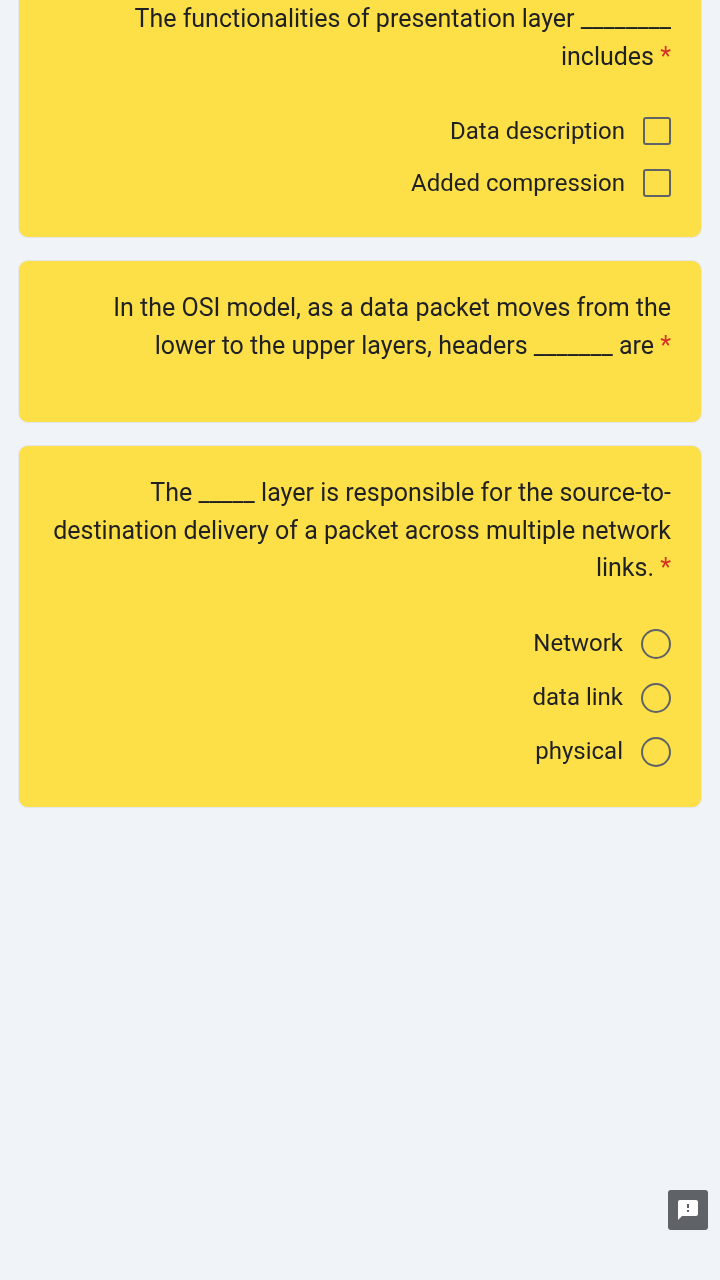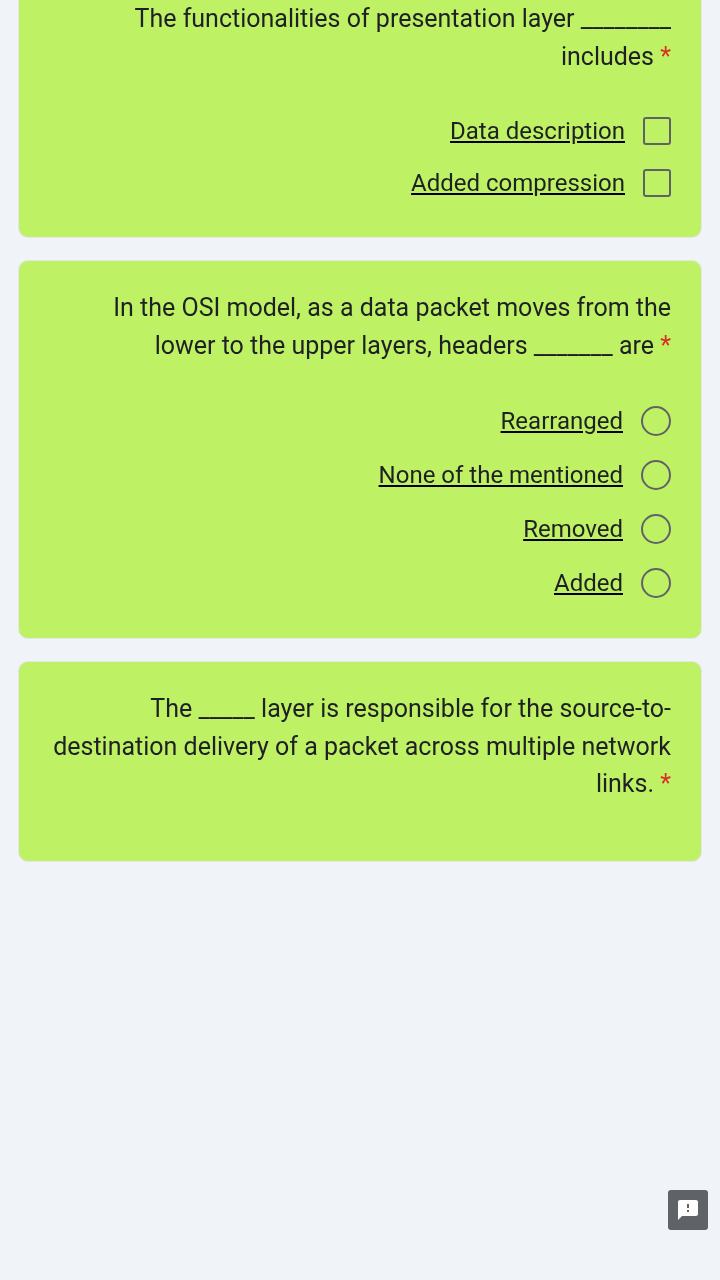--- a/index.html
+++ b/index.html
@@ -5,21 +5,21 @@
   * { box-sizing: border-box; margin: 0; padding: 0; }
   body {
     background: #f0f3f7;
     font-family: 'Google Sans', Roboto, Arial, sans-serif;
     width: 720px;
     height: 1280px;
     overflow: hidden;
     position: relative;
   }
   .card {
-    background: #bef264;
+    background: #fde047;
     border-radius: 10px;
     margin: 0 18px 22px 18px;
     padding: 28px 30px 28px 30px;
     border: 1px solid #e3e7ec;
   }
   .card.first {
     border-top-left-radius: 0;
     border-top-right-radius: 0;
     border-top: none;
     margin-top: 0;
@@ -31,25 +31,23 @@
     line-height: 1.5;
     text-align: right;
     margin-bottom: 30px;
     direction: rtl;
     unicode-bidi: plaintext;
   }
   .question .ast { color: #d93025; }
   .options { display: flex; flex-direction: column; gap: 0; align-items: flex-end; }
   .option-row {
     display: flex;
-    align-items: center;
     justify-content: flex-end;
     gap: 18px;
     padding: 12px 0;
-    text-decoration: underline;
   }
   .option-label {
     font-size: 24px;
     color: #1f2024;
     text-align: right;
   }
   .checkbox {
     width: 28px; height: 28px;
     border: 2.5px solid #5f6368;
     border-radius: 3px;
@@ -95,44 +93,40 @@
       <span class="checkbox"></span>
     </div>
   </div>
 </div>
 
 <div class="card">
   <div class="question">
     <span>In the OSI model, as a data packet moves from the lower to the upper layers, headers </span><span>_______</span><span> are</span>
     <span class="ast">*</span>
   </div>
-  <div class="options">
-    <div class="option-row">
-      <span class="option-label">Rearranged</span>
-      <span class="radio"></span>
-    </div>
-    <div class="option-row">
-      <span class="option-label">None of the mentioned</span>
-      <span class="radio"></span>
-    </div>
-    <div class="option-row">
-      <span class="option-label">Removed</span>
-      <span class="radio"></span>
-    </div>
-    <div class="option-row">
-      <span class="option-label">Added</span>
-      <span class="radio"></span>
-    </div>
-  </div>
 </div>
 
 <div class="card">
   <div class="question">
     <span>The </span><span>_____</span><span> layer is responsible for the source-to-destination delivery of a packet across multiple network links.</span>
     <span class="ast">*</span>
+  </div>
+  <div class="options">
+    <div class="option-row">
+      <span class="option-label">Network</span>
+      <span class="radio"></span>
+    </div>
+    <div class="option-row">
+      <span class="option-label">data link</span>
+      <span class="radio"></span>
+    </div>
+    <div class="option-row">
+      <span class="option-label">physical</span>
+      <span class="radio"></span>
+    </div>
   </div>
 </div>
 
 <div class="report-btn">
   <svg width="24" height="24" viewBox="0 0 24 24">
     <path fill="#fff" d="M20 2H4c-1.1 0-2 .9-2 2v18l4-4h14c1.1 0 2-.9 2-2V4c0-1.1-.9-2-2-2zm-7 12h-2v-2h2v2zm0-4h-2V6h2v4z"></path>
   </svg>
 </div>
 
 </body></html>

